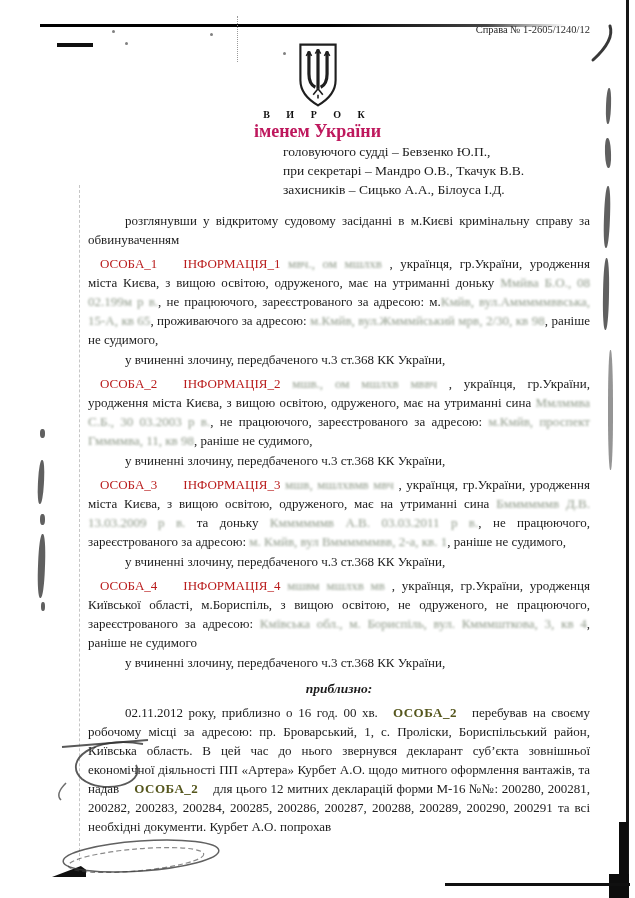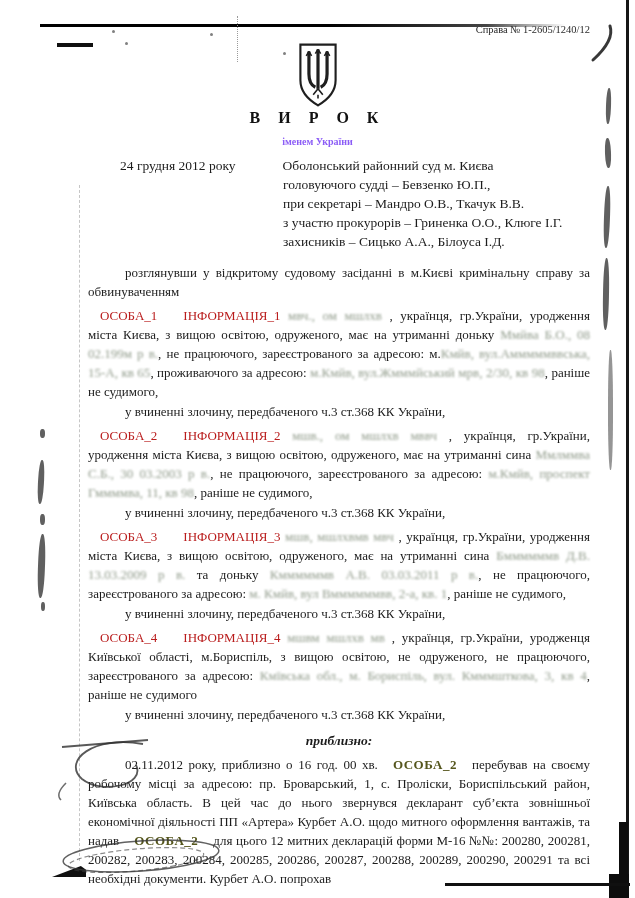--- a/index.html
+++ b/index.html
@@ -6,22 +6,22 @@
   body{
     width:635px;height:898px;position:relative;overflow:hidden;
     background:#ffffff;
     font-family:"Liberation Serif","DejaVu Serif",serif;
     color:#1c1c1c;
   }
   .page{position:absolute;inset:0;padding:22px 45px 0 88px;box-sizing:border-box;}
   .case-no{ text-align:right;font-size:10.5px;line-height:15px;color:#2a2a2a;}
   .bleed{margin-left:-88px;margin-right:-45px;text-align:center;}
   .emblem{margin-top:6px;height:64px;}
-  .title{margin-top:2px;font-weight:bold;font-size:16px;letter-spacing:7px;color:#111;}
-  .subtitle{margin-top:9px;font-weight:bold;font-size:10px;color:#8b5cf6;}
+  .title{margin-top:2px;font-weight:bold;font-size:10px;letter-spacing:7px;color:#111;}
+  .subtitle{margin-top:1px;font-weight:bold;font-size:18px;color:#be185d;}
   .date-row{display:flex;margin-top:9px;font-size:13.5px;line-height:19px;}
   .date-row .date{margin-left:32px;}
   .date-row .court{margin-left:47px;}
   .vskladi{margin-left:50px;font-size:13.5px;line-height:19px;margin-top:2px;}
   .comp{margin:0 0 0 195px;font-size:13.5px;line-height:19px;}
   .comp div{white-space:nowrap;}
   p.para{margin:0;font-size:13px;line-height:19px;text-align:justify;}
   p.preamble{text-indent:37px;margin-top:12px;}
   p.person{text-indent:12px;margin-top:5px;}
   p.charge{text-indent:37px;margin-top:1px;}
@@ -79,29 +79,24 @@
       <g fill="none" stroke="#1f1f1f" stroke-width="3">
         <path d="M33 16 l-5 8 M33 16 l5 8 M67 16 l-5 8 M67 16 l5 8 M50 12 l-5 8 M50 12 l5 8"></path>
         <path d="M50 86 L41 97 M50 86 L59 97 M50 97 L50 104"></path>
       </g>
     </svg>
   </div>
 
   <div class="bleed title">В И Р О К</div>
   <div class="bleed subtitle">іменем України</div>
 
-  <div class="date-row">
-    <span class="date">24 грудня 2012 року</span>
-    <span class="court">Оболонський районний суд м. Києва</span>
-  </div>
 
   <div class="comp">
     <div>головуючого судді – Бевзенко Ю.П.,</div>
     <div>при секретарі – Мандро О.В., Ткачук В.В.</div>
-    <div>з участю  прокурорів – Гриненка О.О., Клюге І.Г.</div>
     <div>захисників – Сицько А.А., Білоуса І.Д.</div>
   </div>
 
   <p class="para preamble">розглянувши у відкритому судовому засіданні в м.Києві кримінальну справу за обвинуваченням</p>
 
   <p class="para person"><span class="b">ОСОБА_1</span><span class="b infogap">ІНФОРМАЦІЯ_1</span><span class="redact"> мвч., ом  мшлхв </span><span>, українця, гр.України, уродження міста Києва, з вищою освітою, одруженого, має на утриманні доньку </span><span class="redact">Ммйва Б.О., 08 02.199м р в.</span><span>, не працюючого, зареєстрованого за адресою: м.</span><span class="redact">Кмйв, вул.Амммммввська, 15-А, кв 65</span><span>, проживаючого за адресою: </span><span class="redact">м.Кмйв, вул.Жмммйський мрв, 2/30, кв 98</span><span>, раніше не судимого,</span></p>
   <p class="para charge">у вчиненні злочину, передбаченого ч.3 ст.368 КК України,</p>
 
   <p class="para person"><span class="b">ОСОБА_2</span><span class="b infogap">ІНФОРМАЦІЯ_2</span><span class="redact"> мшв., ом мшлхв мввч </span><span>, українця, гр.України, уродження міста Києва, з вищою освітою, одруженого, має на утриманні сина </span><span class="redact">Ммлммва С.Б., 30 03.2003 р в.</span><span>, не працюючого, зареєстрованого за адресою: </span><span class="redact">м.Кмйв, проспект Гммммва, 11, кв 98</span><span>, раніше не судимого,</span></p>
   <p class="para charge">у вчиненні злочину, передбаченого ч.3 ст.368 КК України,</p>

